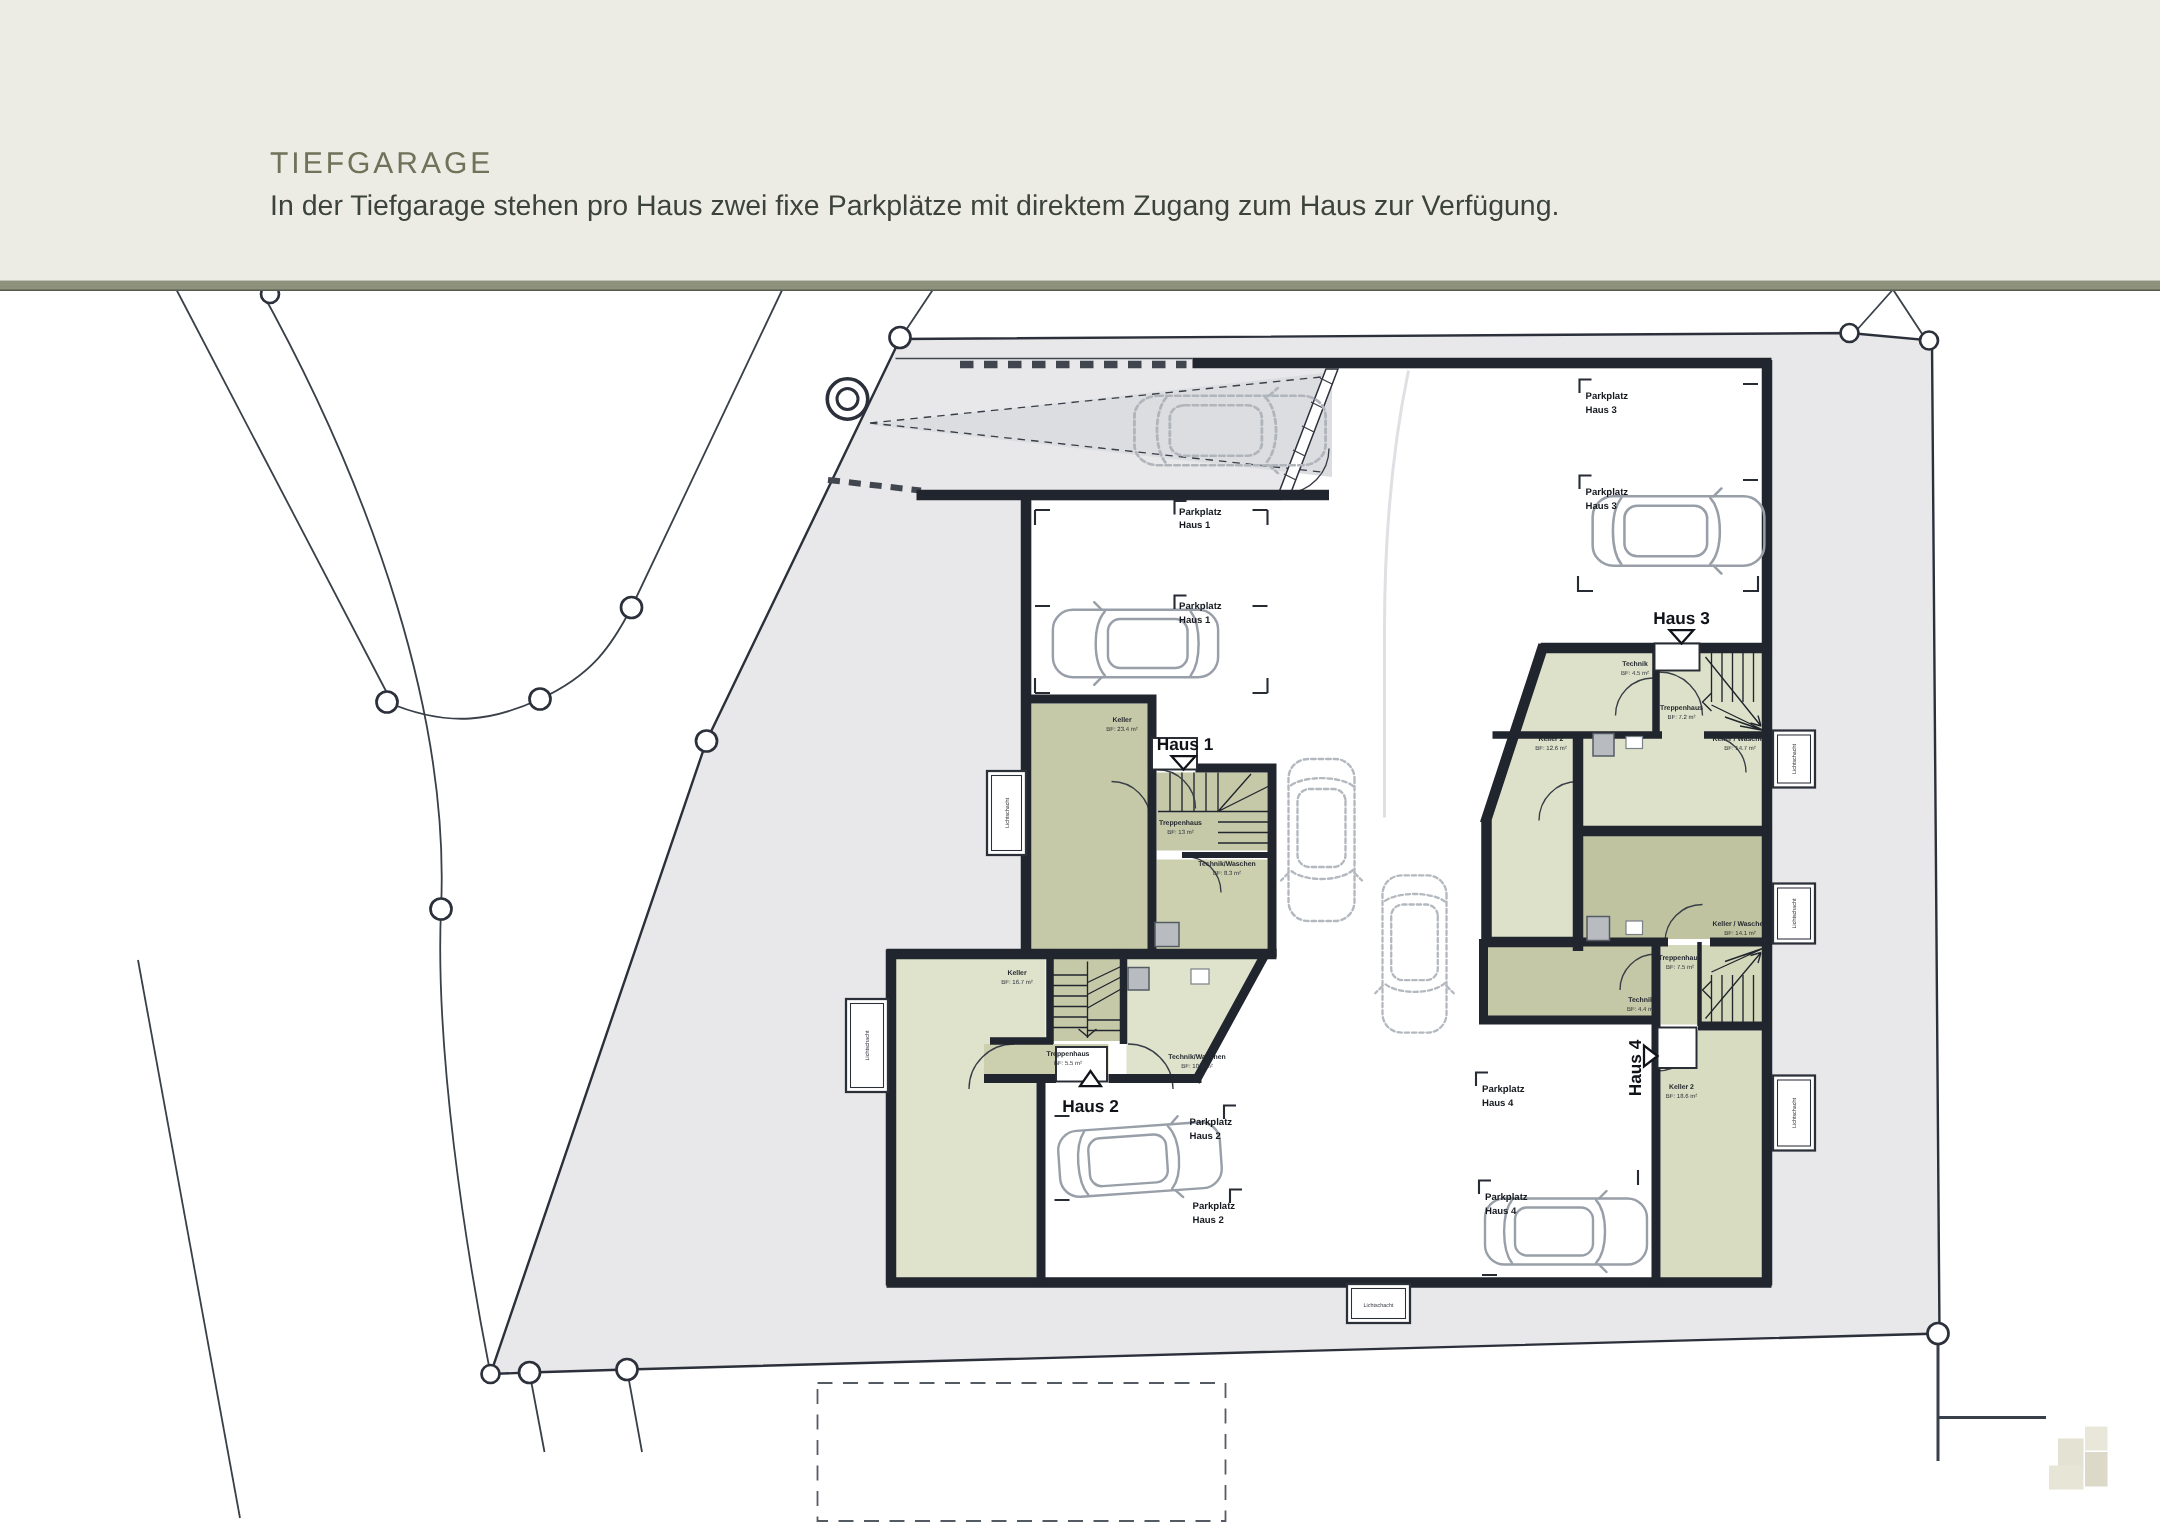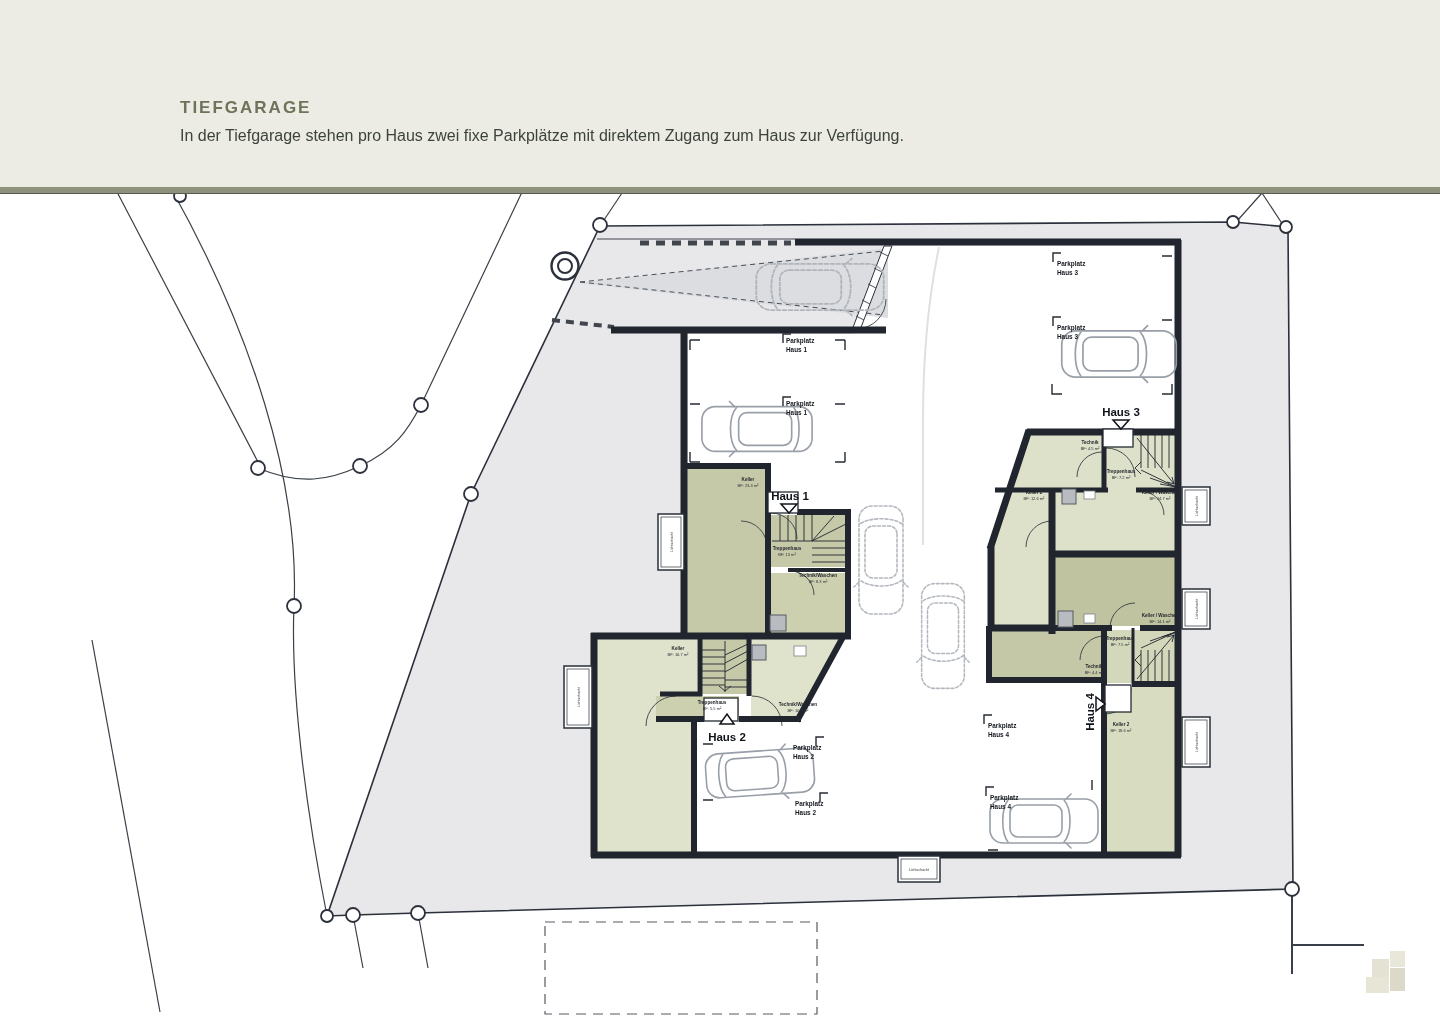--- a/index.html
+++ b/index.html
@@ -2,23 +2,23 @@
 <html><head>
 <meta charset="utf-8">
 <style>
   html,body{margin:0;padding:0;background:#fff;}
   .page{position:relative;width:1440px;height:1018px;background:#ffffff;overflow:hidden;
         font-family:"Liberation Sans",sans-serif;}
   
   .hdr{position:absolute;left:0;top:0;width:1440px;height:187px;background:#ecece4;z-index:5;}
   .hdr-band{position:absolute;left:0;top:187px;width:1440px;height:6px;background:#8e927d;
             border-bottom:1px solid #565a4c;z-index:5;}
-  .hdr-title{position:absolute;left:180px;top:98px;font-size:17px;font-weight:700;
+  .hdr-title{position:absolute;left:180px;top:98px;font-size:20px;font-weight:400;
              letter-spacing:2px;color:#6e7359;}
-  .hdr-sub{position:absolute;left:180px;top:127px;font-size:16px;color:#3c433c;}
+  .hdr-sub{position:absolute;left:180px;top:127px;font-size:19px;color:#3c433c;}
   
   svg{position:absolute;left:0;top:0;}
   text{font-family:"Liberation Sans",sans-serif;}
   .rl{font-size:4.6px;font-weight:700;fill:#23272e;text-anchor:middle;}
   .ra{font-size:4.0px;fill:#2a2f36;text-anchor:middle;}
   .pl{font-size:6.4px;font-weight:700;fill:#15191f;}
   .hl{font-size:11.5px;font-weight:700;fill:#0f1319;text-anchor:middle;}
   .ls{font-size:3.6px;fill:#30343a;text-anchor:middle;}
   .wall{stroke:#20252e;fill:none;}
   .thin{stroke:#383e47;stroke-width:.9;fill:none;}

